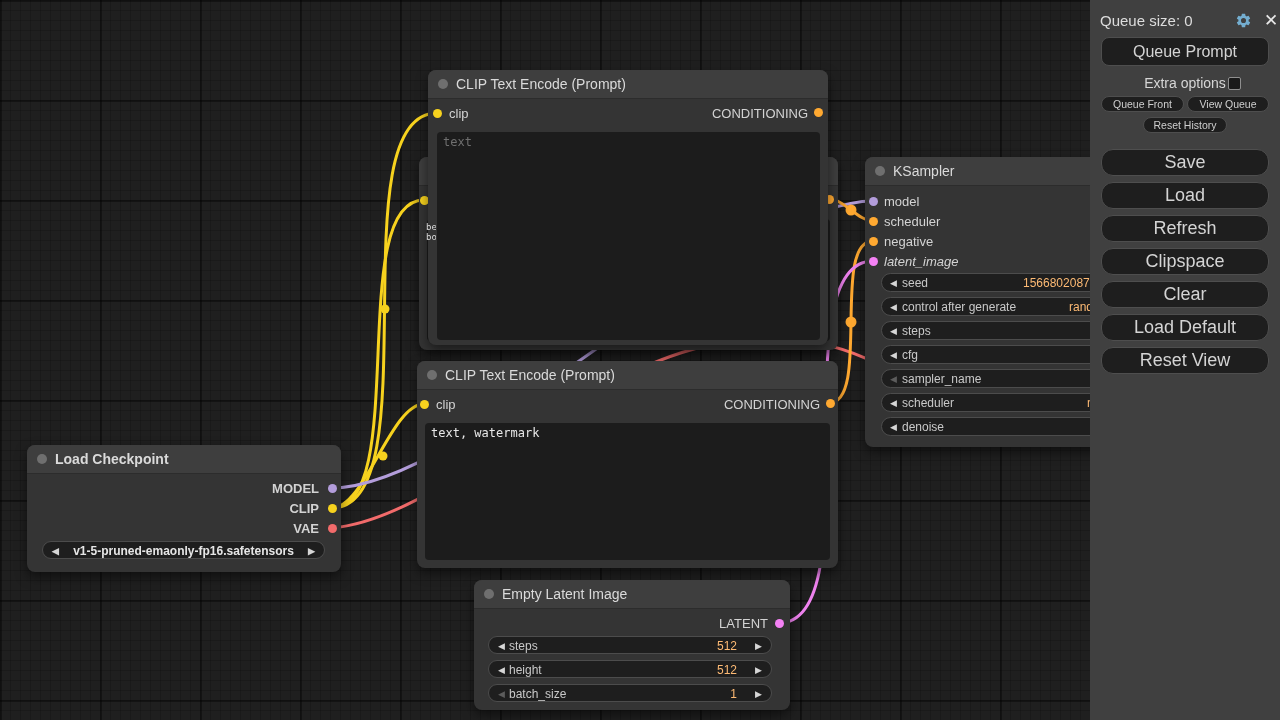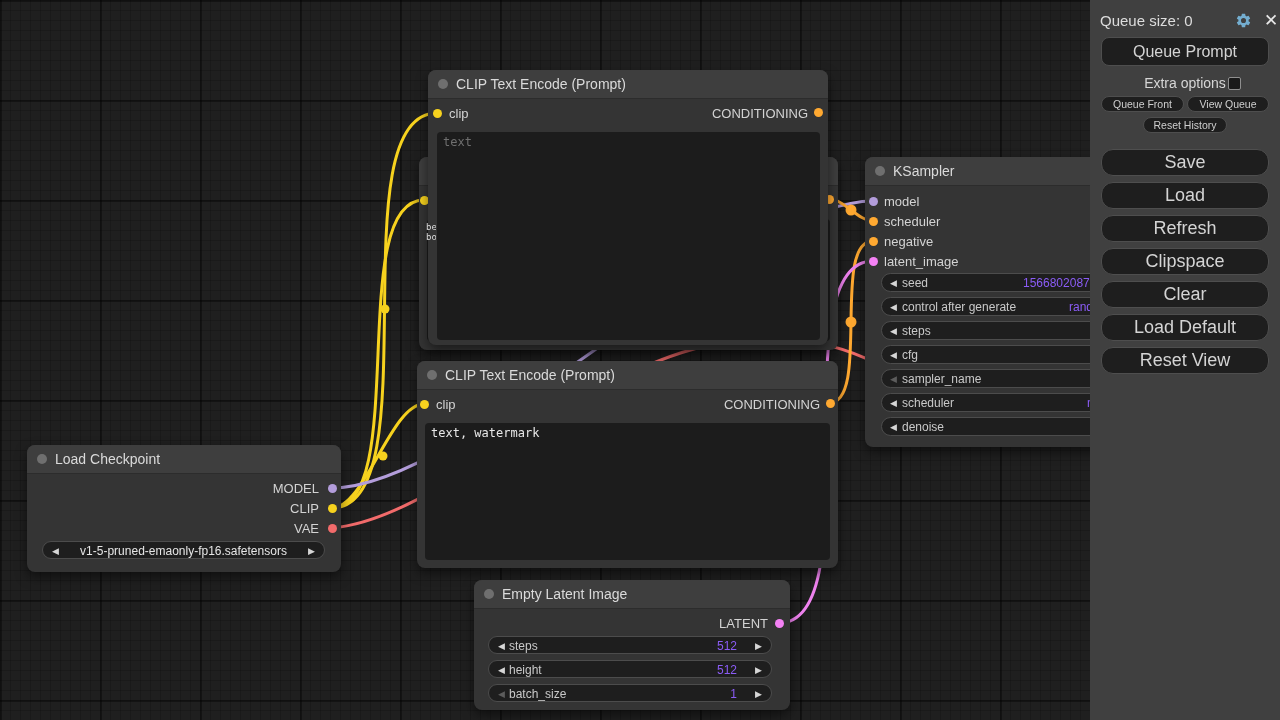--- a/index.html
+++ b/index.html
@@ -21,21 +21,21 @@
   .tdot{position:absolute;width:10px;height:10px;border-radius:50%;background:#6f6f6f;top:9px;left:10px;}
   .ntitle{position:absolute;left:28px;top:6px;font-size:14px;color:#dadada;white-space:nowrap;}
   .sdot{position:absolute;width:9px;height:9px;border-radius:50%;z-index:5;}
   .slabel{position:absolute;font-size:13px;color:#d3d3d3;white-space:nowrap;}
   .ta{position:absolute;background:#1c1c1c;border-radius:4px;font-family:"DejaVu Sans Mono",monospace;font-size:12px;color:#e8e8e8;padding:3px 6px;box-sizing:border-box;overflow:hidden;}
   .ph{color:#6f6f6f;}
   .pill{position:absolute;height:19px;background:#1e1e1e;border:1px solid #4c4c4c;border-radius:10px;font-size:12px;color:#c9c9c9;box-sizing:border-box;}
   .arr{position:absolute;top:4px;font-size:9px;color:#d6d6d6;line-height:10px;}
   .arr.dim{color:#5c5c5c;}
   .lbl{position:absolute;left:20px;top:2px;white-space:nowrap;}
-  .val{position:absolute;top:2px;color:#8b5cf6;white-space:nowrap;}
+  .val{position:absolute;top:2px;color:#fdba74;white-space:nowrap;}
   .ctr{position:absolute;left:0;right:0;top:2px;text-align:center;color:#e6e6e6;white-space:nowrap;}
   
   #peek{position:absolute;left:426px;top:222px;width:10px;height:22px;overflow:hidden;z-index:4;
     font-family:"DejaVu Sans Mono",monospace;font-size:9px;line-height:10px;color:#dcdcdc;white-space:nowrap;}
   
   #sidebar{position:absolute;left:1090px;top:0;width:190px;height:720px;background:#404040;z-index:10;}
   .qrow{position:absolute;left:10px;top:10px;width:172px;height:20px;}
   .qsize{position:absolute;left:0;top:2px;font-size:15px;color:#dddddd;}
   .gear{position:absolute;left:135px;top:2px;width:17px;height:17px;}
   .closex{position:absolute;left:164px;top:0px;font-size:17px;color:#e8e8e8;cursor:default;}
@@ -101,21 +101,21 @@
     </div>
     <div class="sdot" style="left:2.5px;top:38.5px;background:#F7D21E;"></div>
     <div class="slabel" style="left:19px;top:36px;">clip</div>
     <div class="sdot" style="left:408.5px;top:37.5px;background:#FFA931;"></div>
     <div class="slabel" style="right:18px;top:36px;">CONDITIONING</div>
     <div class="ta" style="left:8px;right:8px;top:62px;height:137px;">
       <span>text, watermark</span>
     </div>
   </div>
 
-  <div class="node" style="left:27px;top:445px;width:314px;height:127px;">
+  <div class="node" style="left:27px;top:445px;width:314px;height:127px;font-weight:bold;">
     <div class="nhead">
       <div class="tdot"></div>
       <div class="ntitle">Load Checkpoint</div>
     </div>
     <div class="slabel" style="right:22px;top:36px;">MODEL</div>
     <div class="sdot" style="left:300.5px;top:38.5px;background:#B39DDB;"></div>
     <div class="slabel" style="right:22px;top:56px;">CLIP</div>
     <div class="sdot" style="left:300.5px;top:58.5px;background:#F7D21E;"></div>
     <div class="slabel" style="right:22px;top:76px;">VAE</div>
     <div class="sdot" style="left:300.5px;top:78.5px;background:#F26B6B;"></div>
@@ -131,21 +131,21 @@
       <div class="tdot"></div>
       <div class="ntitle">KSampler</div>
     </div>
     <div class="sdot" style="left:3.5px;top:39.5px;background:#B39DDB;"></div>
     <div class="slabel" style="left:19px;top:37px;">model</div>
     <div class="sdot" style="left:3.5px;top:59.5px;background:#FFA931;"></div>
     <div class="slabel" style="left:19px;top:57px;">scheduler</div>
     <div class="sdot" style="left:3.5px;top:79.5px;background:#FFA931;"></div>
     <div class="slabel" style="left:19px;top:77px;">negative</div>
     <div class="sdot" style="left:3.5px;top:99.5px;background:#F481F4;"></div>
-    <div class="slabel" style="left:19px;top:97px;">latent_image</div>
+    <div class="slabel" style="left:19px;top:97px;font-style:italic;">latent_image</div>
 
     <div class="pill" style="left:16px;top:115.5px;width:300px;">
       <span class="arr" style="left:8px;">◀</span>
       <span class="lbl">seed</span>
       <span class="val" style="left:141px;">1566802087</span>
     </div>
     <div class="pill" style="left:16px;top:139.5px;width:300px;">
       <span class="arr" style="left:8px;">◀</span>
       <span class="lbl">control after generate</span>
       <span class="val" style="left:187px;">rand</span>

